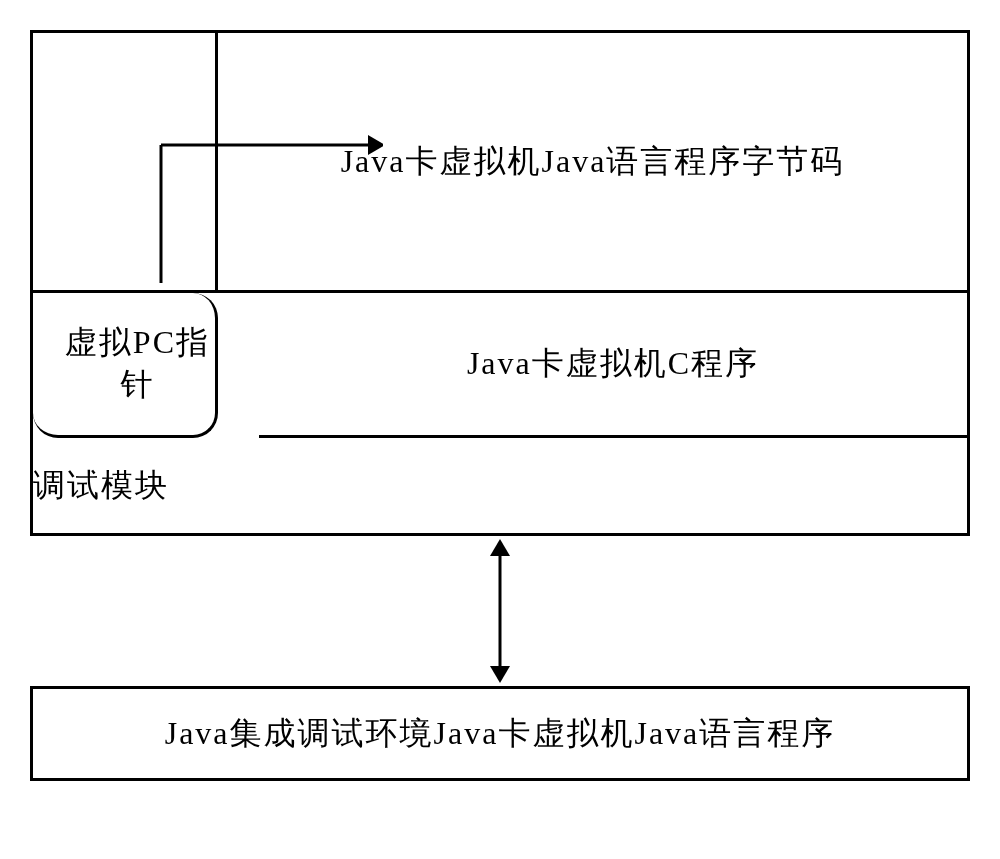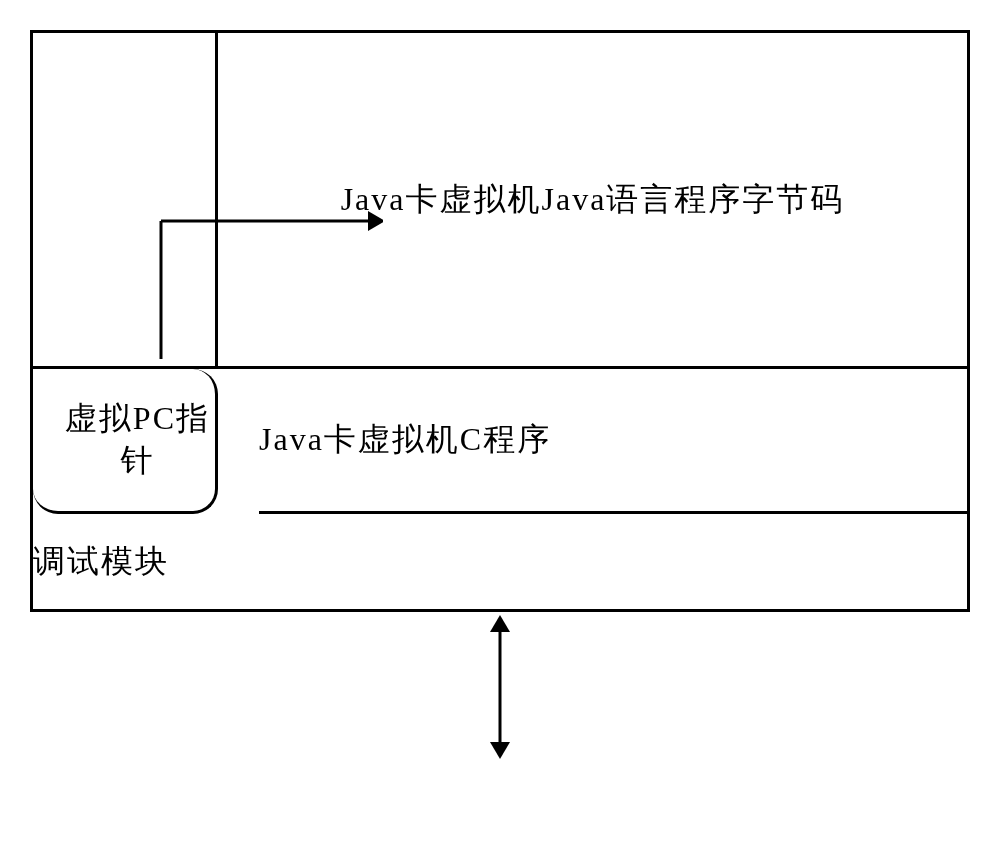--- a/index.html
+++ b/index.html
@@ -14,21 +14,21 @@
       width: 940px;
       margin: 0 auto;
     }
     .upper-box {
       border: 3px solid #000;
       position: relative;
       box-sizing: border-box;
     }
     .top-row {
       display: flex;
-      height: 336px;
+      height: 260px;
       position: relative;
     }
     .top-left-cell {
       width: 185px;
       border-right: 3px solid #000;
       border-bottom: 3px solid #000;
       box-sizing: border-box;
       position: relative;
     }
     .top-right-cell {
@@ -59,21 +59,21 @@
       letter-spacing: 2px;
       box-sizing: border-box;
       padding: 5px;
       border-radius: 25px;
     }
     .middle-right-cell {
       flex: 1;
       border-bottom: 3px solid #000;
       display: flex;
       align-items: center;
-      justify-content: flex-start;
+      justify-content: center;
       font-size: 32px;
       letter-spacing: 2px;
       box-sizing: border-box;
       margin-left: 41px;
     }
     .bottom-row-upper {
       height: 95px;
       display: flex;
       align-items: center;
       justify-content: flex-start;
@@ -142,13 +142,16 @@
   </div>
 
   <div class="connector-area">
     <svg class="double-arrow-svg" width="40" height="150" viewBox="0 0 40 150">
       <line x1="20" y1="18" x2="20" y2="132" stroke="#000" stroke-width="3"></line>
       <polygon points="10,20 30,20 20,3" fill="#000"></polygon>
       <polygon points="10,130 30,130 20,147" fill="#000"></polygon>
     </svg>
   </div>
 
+  <div class="bottom-box">
+    <span>Java集成调试环境Java卡虚拟机Java语言程序</span>
+  </div>
 </div>
 
 </body></html>

